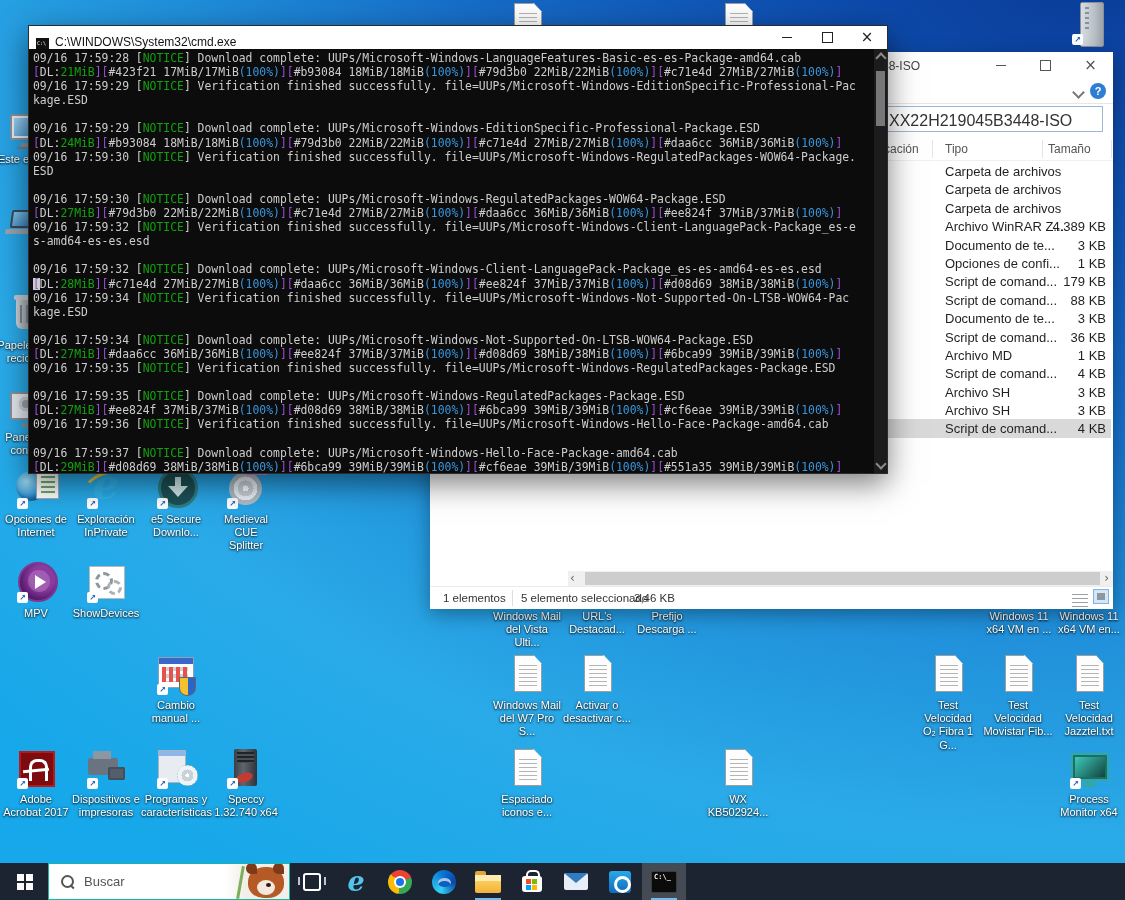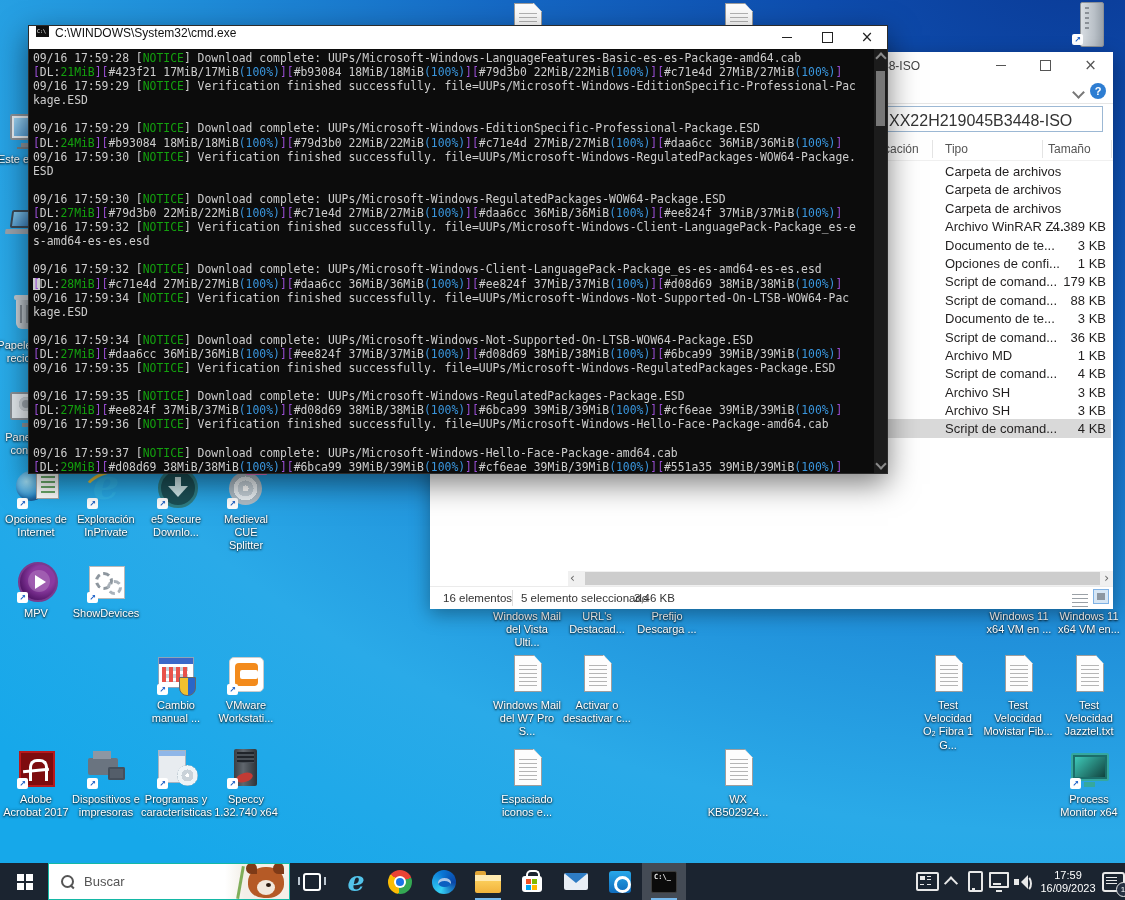--- a/index.html
+++ b/index.html
@@ -133,21 +133,21 @@
   .st-b{position:absolute;left:91px;top:5px}
   .st-c{position:absolute;left:204px;top:5px}
   .st-views{position:absolute;right:4px;top:2px;display:flex;gap:3px}
   .v-list{width:16px;height:15px;background:repeating-linear-gradient(#9aa0a6 2px 3px,transparent 3px 6px) content-box;padding:3px 2px}
   .v-thumb{width:16px;height:15px;background:#d6e6f5;border:1px solid #7fb2e5;box-sizing:border-box;position:relative}
   .v-thumb::before{content:"";position:absolute;inset:3px;background:#8d97a1}
 
   
   .win-cmd{position:absolute;left:28px;top:25px;width:860px;height:449px;z-index:3;
     box-shadow:0 10px 28px rgba(0,0,0,.5);border:1px solid #2b2b2b;box-sizing:border-box}
-  .cmd-titlebar{position:absolute;left:0;top:0;right:0;height:23px;background:#fff;display:flex;align-items:flex-start}
+  .cmd-titlebar{position:absolute;left:0;top:0;right:0;height:23px;background:#fff;display:flex;align-items:flex-end}
   .cmd-ico{width:13px;height:11px;background:#111;margin:0 6px 0 7px;position:relative}
   .cmd-ico::before{content:"C:\\";position:absolute;left:1px;top:0;color:#fff;font:5px/11px "DejaVu Sans Mono",monospace}
   .cmd-title{font-size:12px;color:#111}
   .cmd-caps{position:absolute;right:0;top:0;display:flex}
   .cmd-caps .cap{height:23px;width:40px}
   .mini.dark{background:#222}
   .maxi.dark{border-color:#222}
   .closex.dark{color:#222}
   .cmd-body{position:absolute;left:0;top:23px;right:13px;bottom:0;background:#0c0c0c;overflow:hidden;
     padding:2px 0 0 4px;font:11.4px/14.1px "DejaVu Sans Mono",monospace;color:#cccccc;white-space:pre}
@@ -308,28 +308,20 @@
       </div>
       <div class="dicon" style="left: 141px; top: 652px;">
         <div class="gi">
           <div class="g-cal"></div>
           <div class="g-shield"></div>
           <span class="sc"></span>
         </div>
         <div class="dlabel">Cambio
 manual ...</div>
       </div>
-      <div class="dicon" style="left: 211px; top: 652px;">
-        <div class="gi">
-          <div class="g-vm"></div>
-          <span class="sc"></span>
-        </div>
-        <div class="dlabel">VMware
-Workstati...</div>
-      </div>
       <div class="dicon" style="left: 1px; top: 746px;">
         <div class="gi">
           <div class="g-acr"></div>
           <span class="sc"></span>
         </div>
         <div class="dlabel">Adobe
 Acrobat 2017</div>
       </div>
       <div class="dicon" style="left: 71px; top: 746px;">
         <div class="gi">
@@ -556,21 +548,21 @@
           <span class="ftipo">Script de comand...</span>
           <span class="fsize">4 KB</span>
         </div>
       </div>
     <div class="ex-hscroll">
       <span class="sarrow">‹</span>
       <div class="hthumb"></div>
       <span class="sarrow right">›</span>
     </div>
     <div class="ex-status">
-      <span class="st-a">16 elementos</span>
+      <span class="st-a">1 elementos</span>
       <i class="st-div"></i>
       <span class="st-b">5 elemento seleccionado</span>
       <span class="st-c">3,46 KB</span>
       <div class="st-views">
         <span class="v-list"></span>
         <span class="v-thumb"></span>
       </div>
     </div>
   </div>
 
@@ -633,43 +625,15 @@
         <div class="tbtn">
           <span class="i-mail"></span>
         </div>
         <div class="tbtn">
           <span class="i-outlook"></span>
         </div>
         <div class="tbtn active running">
           <span class="i-cmdtb"></span>
         </div>
       </div>
-    <div class="tray">
-      <div class="tbtn narrow">
-          <span class="i-news"></span>
-        </div>
-      <div class="tbtn narrow">
-          <span class="chev"></span>
-        </div>
-      <div class="tbtn narrow">
-          <span class="i-phone"></span>
-        </div>
-      <div class="tbtn narrow">
-          <span class="i-net"></span>
-        </div>
-      <div class="tbtn narrow">
-          <span class="i-vol">
-            <u></u>
-          </span>
-        </div>
-      <div class="clock">
-        <span>17:59</span>
-        <span>16/09/2023</span>
-      </div>
-      <div class="tbtn narrow">
-        <span class="i-notif">
-            <i class="tray-badge">1</i>
-          </span>
-      </div>
-    </div>
   </div>
 
 </div>
 
 </body></html>

